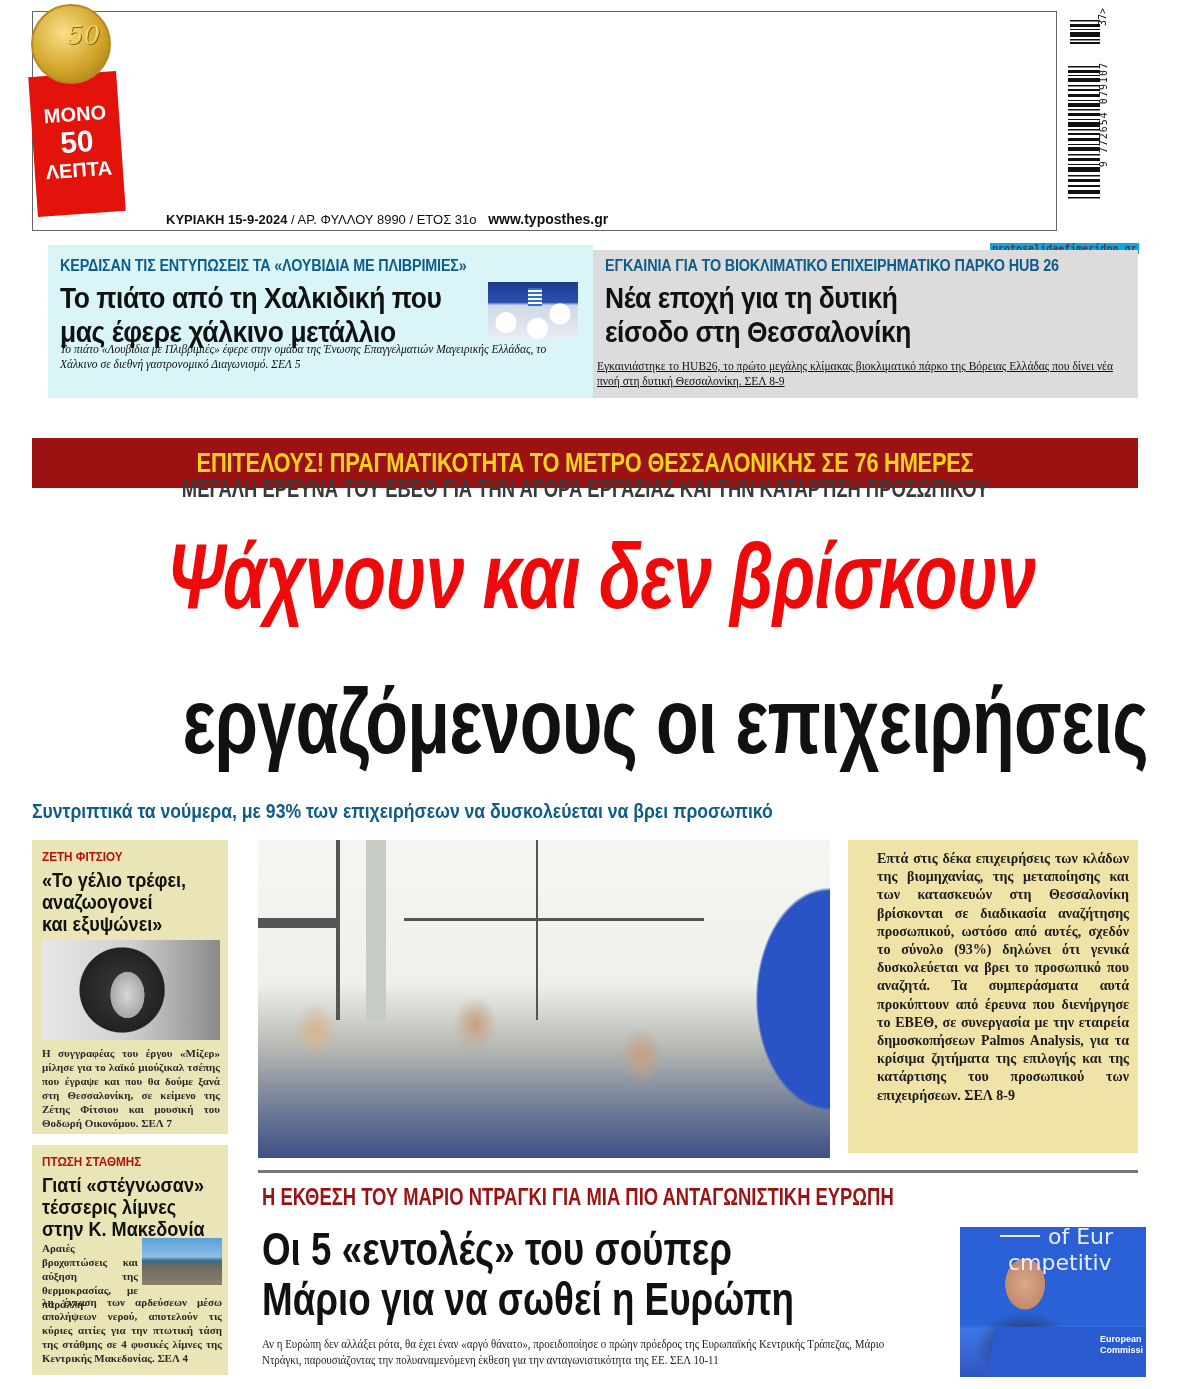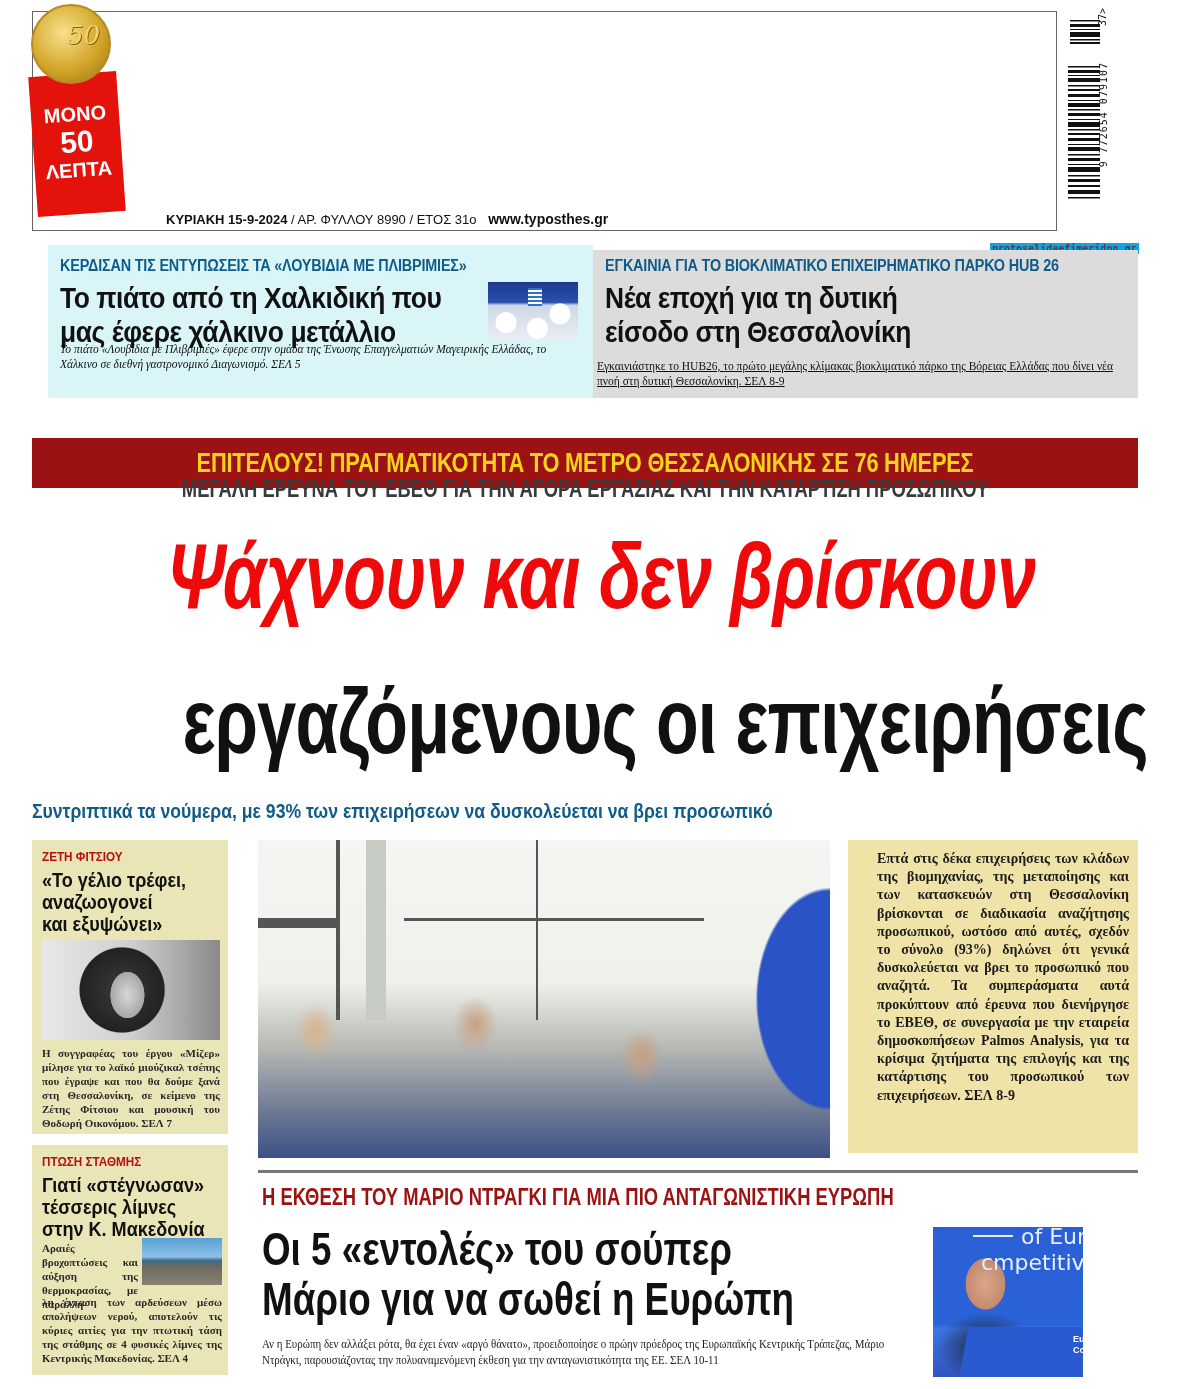--- a/index.html
+++ b/index.html
@@ -77,21 +77,21 @@
 
   
   .right-box { left: 848px; top: 840px; width: 290px; height: 313px; background: #efe3a8; padding: 10px 9px; }
   .right-box p { font-family: "Liberation Serif", serif; font-weight: bold; font-size: 14px; line-height: 18.2px; color: #1c1c1c; text-align: justify; margin-left: 20px; }
 
   
   .divider { left: 258px; top: 1170px; width: 880px; height: 3px; background: #777; }
   .lower-kicker { left: 262px; top: 1184px; font-weight: bold; font-size: 23px; color: #9c1111; white-space: nowrap; transform: scaleX(0.8); transform-origin: left; }
   .lower-head { left: 262px; top: 1224px; font-weight: bold; font-size: 46px; color: #111; line-height: 50px; white-space: nowrap; transform: scaleX(0.8); transform-origin: left; }
   .lower-body { left: 262px; top: 1336px; width: 690px; font-family: "Liberation Serif", serif; font-size: 11.5px; color: #1c1c1c; line-height: 16px; transform: scaleX(0.95); transform-origin: left; }
-  .draghi-photo { left: 933px; top: 1227px; width: 150px; height: 150px; background:
+  .draghi-photo { left: 960px; top: 1227px; width: 186px; height: 150px; background:
       radial-gradient(ellipse 28px 36px at 35% 38%, #d9a88a 0%, #c48a70 70%, transparent 72%),
       radial-gradient(ellipse 70px 50px at 35% 80%, #1e2230 0%, transparent 70%),
       linear-gradient(180deg, #2b5fd6 0%, #2a63d8 65%, #3d76e6 68%, #3054c0 100%); overflow: hidden; padding-left: 42px; }
   .draghi-text { color: #e8eefc; font-family: "DejaVu Sans", sans-serif; font-size: 22px; line-height: 24px; white-space: nowrap; }
   .ec-label { color: #fff; font-size: 9px; font-weight: bold; line-height: 11px; }
 </style>
 </head>
 <body>
 
 <div class="abs masthead">

